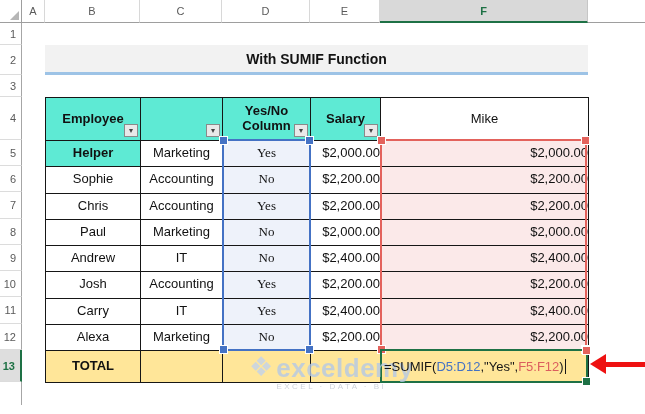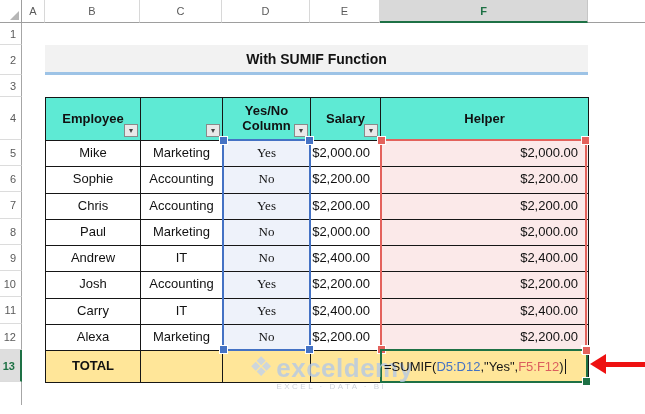--- a/index.html
+++ b/index.html
@@ -36,21 +36,21 @@
   
   .table{position:absolute;left:45px;top:97px;width:544px;height:286px;box-sizing:border-box;
     display:grid;grid-template-columns:95px 82px 88px 70px 208px;
     grid-template-rows:43px repeat(8,26.25px) 32px;
     border-top:1px solid #161616;border-left:1px solid #161616;z-index:1;}
   .cell{position:relative;box-sizing:border-box;background:#fff;
     border-right:1px solid #161616;border-bottom:1px solid #161616;
     display:flex;align-items:center;justify-content:center;
     font-size:13px;color:#111;text-align:center;line-height:1.15;}
   .cell.hdr{background:#5eead4;font-weight:bold;padding:1px 2px;}
-  .cell.num{justify-content:flex-end;padding-right:10px;}
+  .cell.num{justify-content:flex-end;padding-right:0;}
   .cell.dcol{background:#eef2fa;font-family:Liberation Serif, serif;}
   .cell.fcol{background:#fbe9e9;}
   .cell.total{background:#ffe699;font-weight:bold;}
   .cell.totalblank{background:#ffe699;}
   .filterbtn{position:absolute;right:2px;bottom:3px;width:14px;height:13px;box-sizing:border-box;
     background:#e9e9e9;border:1px solid #8a8a8a;color:#444;
     display:flex;align-items:center;justify-content:center;
     font-size:8px;font-weight:normal;line-height:1;cursor:pointer;}
 
   
@@ -137,25 +137,25 @@
       <span class="filterbtn">
           <span>▾</span>
         </span>
     </div>
     <div class="cell hdr">
       <span>Salary</span>
       <span class="filterbtn">
           <span>▾</span>
         </span>
     </div>
+    <div class="cell">Mike</div>
+
     <div class="cell hdr">
       <span>Helper</span>
     </div>
-
-    <div class="cell">Mike</div>
     <div class="cell">Marketing</div>
     <div class="cell dcol">Yes</div>
     <div class="cell num">$2,000.00</div>
     <div class="cell fcol num">$2,000.00</div>
 
     <div class="cell">Sophie</div>
     <div class="cell">Accounting</div>
     <div class="cell dcol">No</div>
     <div class="cell num">$2,200.00</div>
     <div class="cell fcol num">$2,200.00</div>

